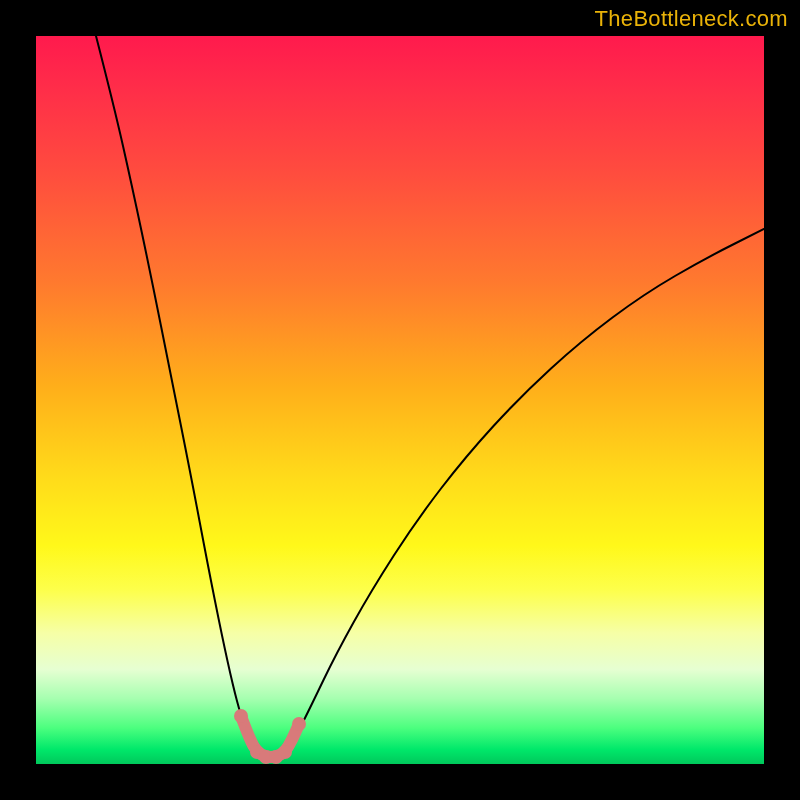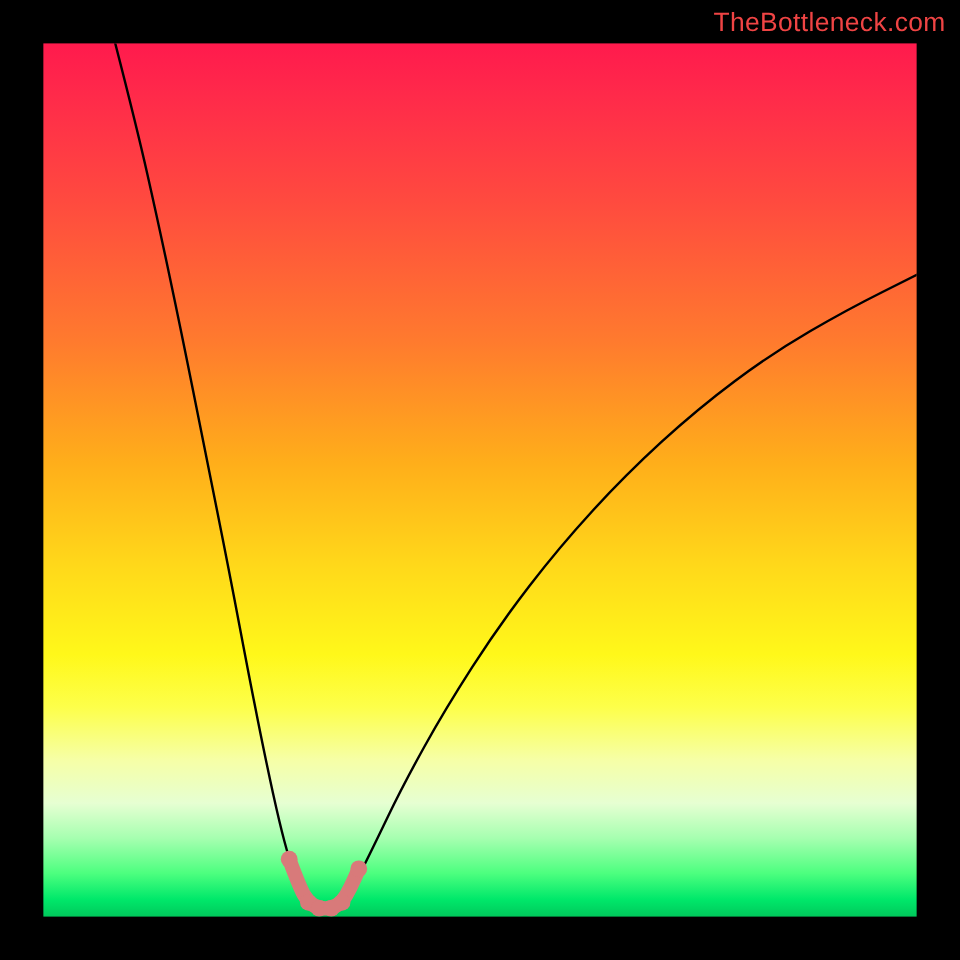--- a/index.html
+++ b/index.html
@@ -14,21 +14,21 @@
   .stage {
     position: relative;
     width: 800px;
     height: 800px;
     background: #000;
   }
   .watermark {
     position: absolute;
     top: 6px;
     right: 12px;
-    color: #ef4444;
+    color: #eab308;
     font-size: 22px;
     font-weight: 500;
     letter-spacing: 0.3px;
     z-index: 5;
   }
   .plot {
     position: absolute;
     left: 36px;
     top: 36px;
     width: 728px;

